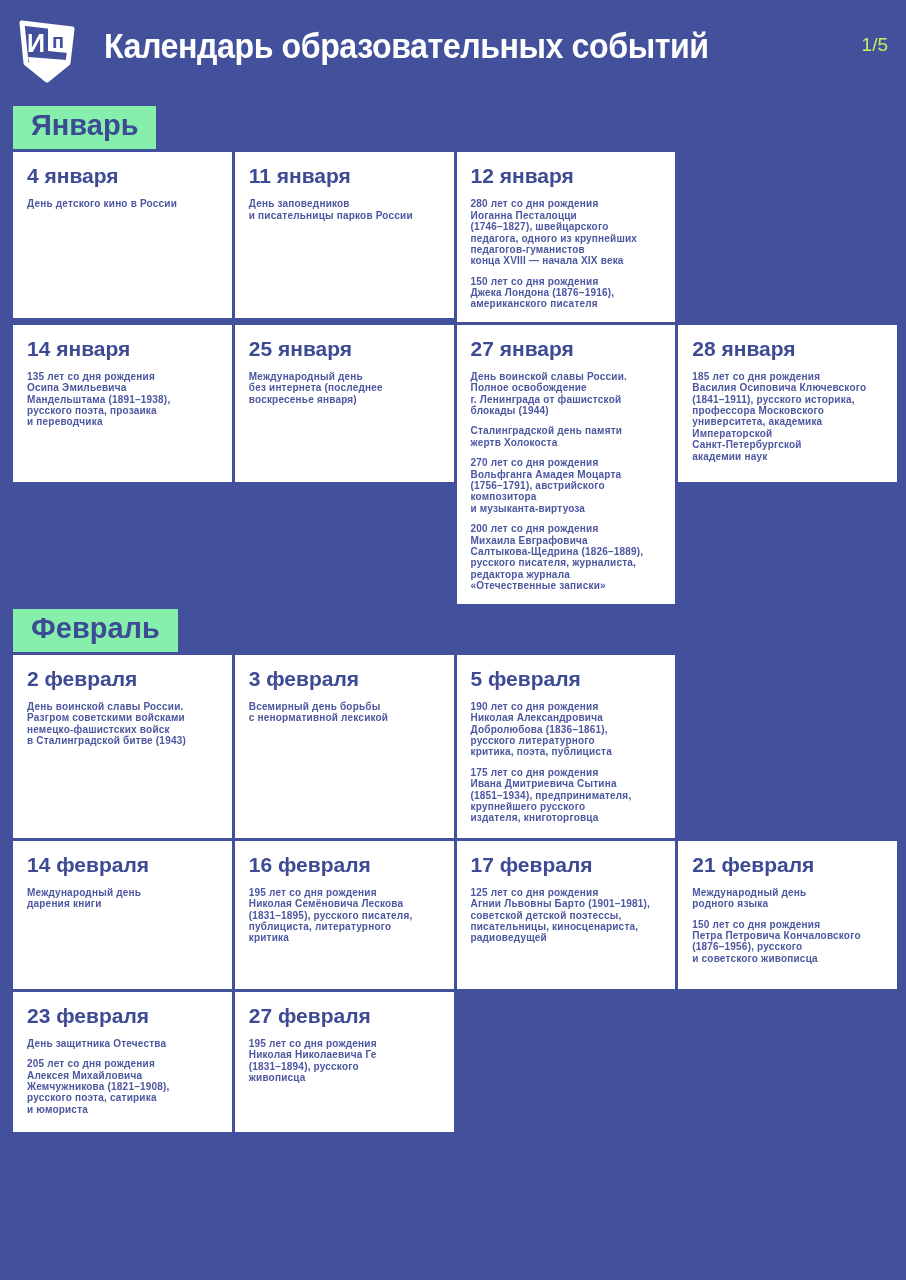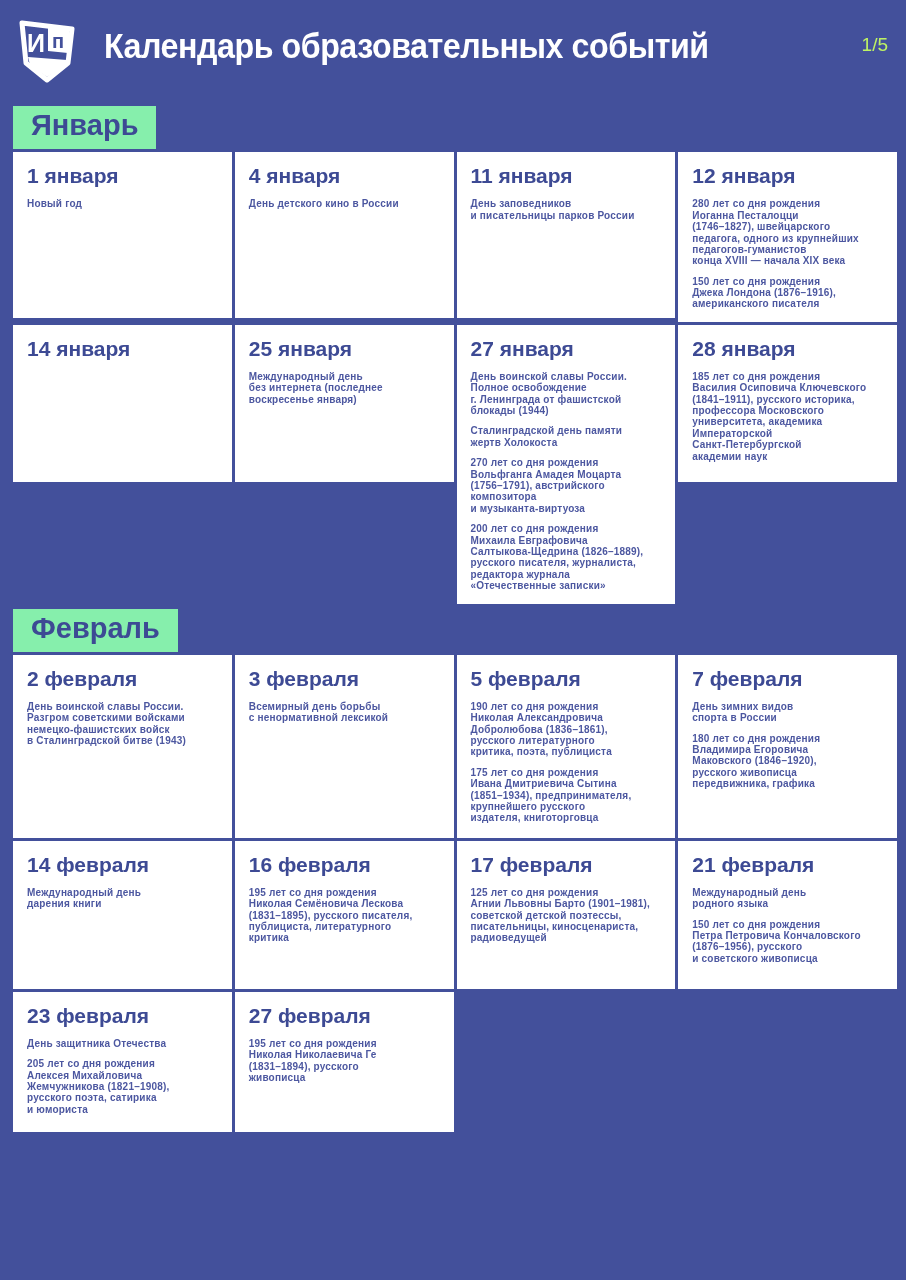--- a/index.html
+++ b/index.html
@@ -56,24 +56,20 @@
     <text x="38" y="32" font-size="20" font-weight="bold" fill="#43509B" font-family="Liberation Sans, DejaVu Sans, sans-serif">п</text>
     <polygon points="14,41 53,44 50,50 33,61 16,49" fill="#FFFFFF"></polygon>
   </svg>
   <h1 class="title">Календарь образовательных событий</h1>
   <div class="page-indicator">1/5</div>
 </header>
 
 <section class="month-section-january">
   <div class="month-label">Январь</div>
   <div class="grid mh166">
-  <article class="card">
-    <h3 class="date">1 января</h3>
-  <p>Новый год</p>
-      </article>
 
   <article class="card">
     <h3 class="date">4 января</h3>
   <p>День детского кино в России</p>
       </article>
 
   <article class="card">
     <h3 class="date">11 января</h3>
   <p>День заповедников
 и писательницы парков России</p>
@@ -88,20 +84,25 @@
 педагогов-гуманистов
 конца XVIII — начала XIX века</p>
         <p>150 лет со дня рождения
 Джека Лондона (1876–1916),
 американского писателя</p>
       </article>
 </div>
   <div class="grid mh157">
   <article class="card">
     <h3 class="date">14 января</h3>
+  <p>135 лет со дня рождения
+Осипа Эмильевича
+Мандельштама (1891–1938),
+русского поэта, прозаика
+и переводчика</p>
       </article>
 
   <article class="card">
     <h3 class="date">25 января</h3>
   <p>Международный день
 без интернета (последнее
 воскресенье января)</p>
       </article>
 
   <article class="card">
@@ -163,30 +164,20 @@
 Добролюбова (1836–1861),
 русского литературного
 критика, поэта, публициста</p>
         <p>175 лет со дня рождения
 Ивана Дмитриевича Сытина
 (1851–1934), предпринимателя,
 крупнейшего русского
 издателя, книготорговца</p>
       </article>
 
-  <article class="card">
-    <h3 class="date">7 февраля</h3>
-  <p>День зимних видов
-спорта в России</p>
-        <p>180 лет со дня рождения
-Владимира Егоровича
-Маковского (1846–1920),
-русского живописца
-передвижника, графика</p>
-      </article>
 </div>
   <div class="grid mh148">
   <article class="card">
     <h3 class="date">14 февраля</h3>
   <p>Международный день
 дарения книги</p>
       </article>
 
   <article class="card">
     <h3 class="date">16 февраля</h3>

